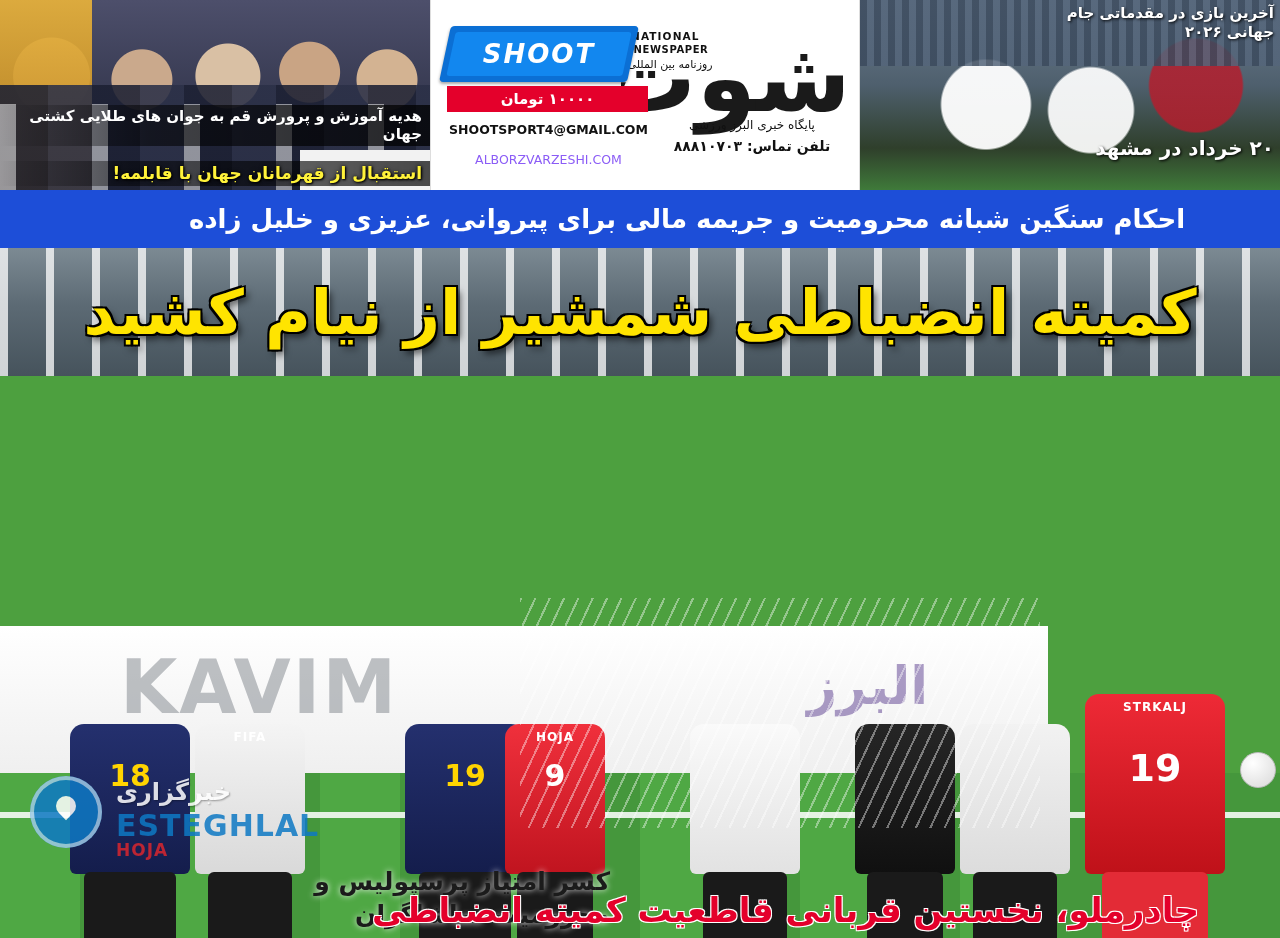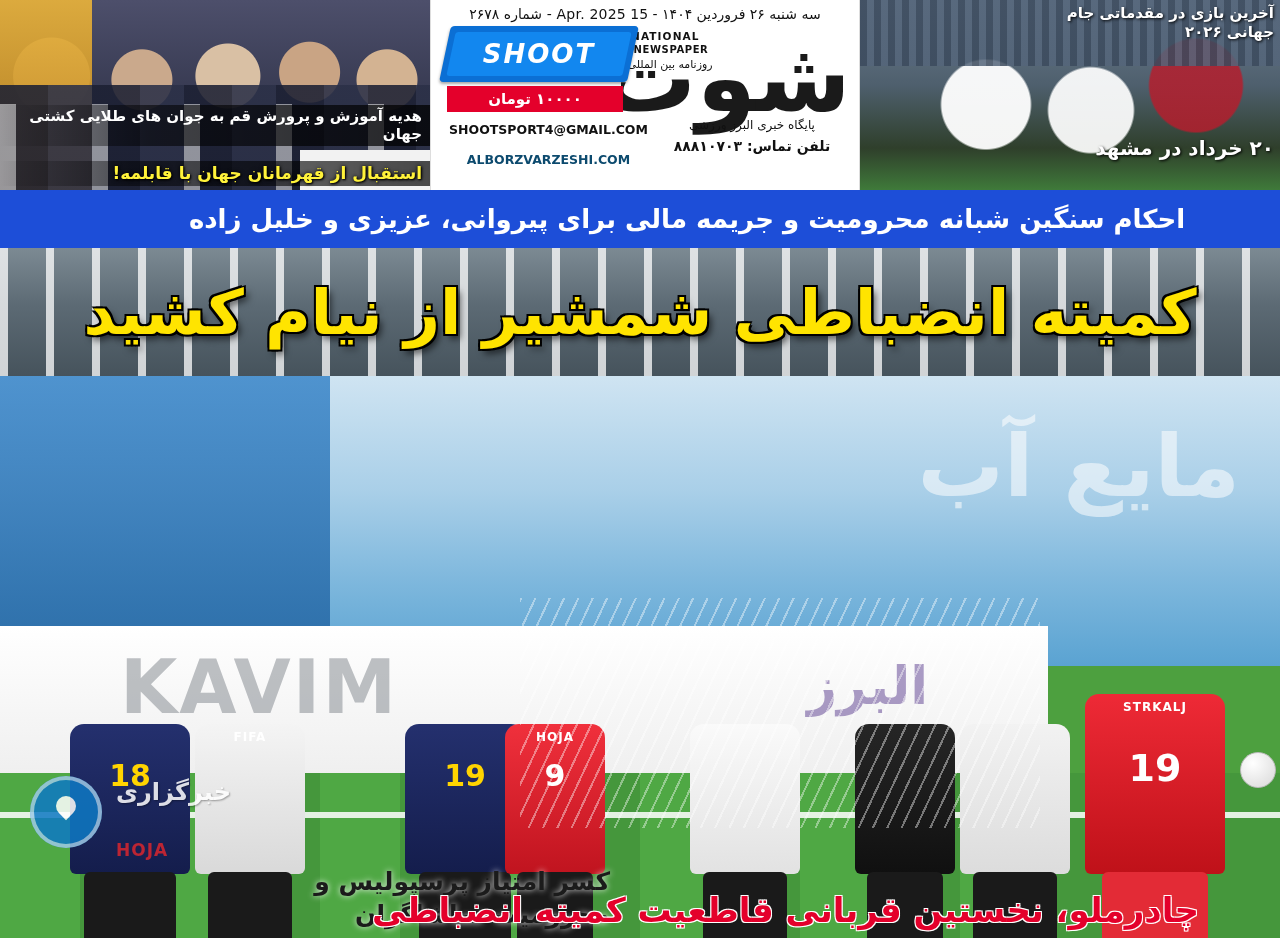--- a/index.html
+++ b/index.html
@@ -40,24 +40,24 @@
   .mh-date{position:absolute;top:6px;right:10px;left:10px;text-align:center;font-size:14px;color:#111;direction:rtl;letter-spacing:.2px;}
   .mh-int{position:absolute;top:30px;left:0;right:0;text-align:center;font-size:10.5px;letter-spacing:1.1px;color:#111;font-weight:bold;}
   .mh-int2{position:absolute;top:44px;left:0;right:0;text-align:center;font-size:10px;letter-spacing:.6px;color:#111;font-weight:bold;}
   .mh-fa{position:absolute;top:58px;left:0;right:0;text-align:center;font-size:11px;color:#111;}
   .shoot-badge{position:absolute;top:26px;left:14px;width:188px;height:56px;}
   .shoot-badge .sq{position:absolute;inset:0;background:#0b6fd4;transform:skewX(-12deg);border-radius:4px;box-shadow:0 2px 3px rgba(0,0,0,.35);}
   .shoot-badge .sq2{position:absolute;left:6px;top:6px;right:6px;bottom:6px;background:#1287ef;transform:skewX(-12deg);border-radius:3px;}
   .shoot-badge .txt{position:absolute;inset:0;display:flex;align-items:center;justify-content:center;color:#fff;font-weight:bold;font-size:26px;font-style:italic;letter-spacing:2px;}
   .shoot-word{position:absolute;top:18px;right:8px;width:230px;height:120px;color:#1a1a1a;
       font-size:96px;font-weight:bold;text-align:right;line-height:120px;direction:rtl;overflow:hidden;}
-  .mh-price{position:absolute;top:86px;left:16px;width:176px;height:26px;background:#e4002b;color:#fff;
+  .mh-price{position:absolute;top:86px;left:16px;width:201px;height:26px;background:#e4002b;color:#fff;
       display:flex;align-items:center;justify-content:center;font-size:15px;font-weight:bold;direction:rtl;}
   .mh-mail{position:absolute;top:122px;left:10px;width:215px;text-align:center;font-size:12.5px;color:#111;font-weight:bold;}
-  .mh-site{position:absolute;top:152px;left:10px;width:215px;text-align:center;font-size:12.5px;color:#0c4a6e;font-weight:bold;}
+  .mh-site{position:absolute;top:152px;left:10px;width:215px;text-align:center;font-size:12.5px;color:#8b5cf6;font-weight:normal;}
   .mh-tel{position:absolute;top:138px;right:12px;width:190px;text-align:center;font-size:14px;color:#111;font-weight:bold;direction:rtl;}
   .mh-alborz{position:absolute;top:118px;right:12px;width:190px;text-align:center;font-size:12px;color:#111;direction:rtl;}
 
   
   .mh-right{position:relative;width:420px;height:190px;overflow:hidden;}
   .mh-right .photo{position:absolute;inset:0;
       background:
         radial-gradient(circle at 30% 55%, rgba(255,255,255,.95) 0 44px, transparent 46px),
         radial-gradient(circle at 55% 58%, rgba(255,255,255,.92) 0 42px, transparent 44px),
         radial-gradient(circle at 80% 45%, rgba(180,30,45,.85) 0 46px, transparent 48px),
@@ -151,21 +151,20 @@
 
     <div class="mh-right">
       <div class="photo">
         <div class="crowd"></div>
       </div>
       <div class="t1">آخرین بازی در مقدماتی جام جهانی ۲۰۲۶</div>
       <div class="t3">۲۰ خرداد در مشهد</div>
     </div>
 
     <div class="mh-center">
-      <div class="mh-date">سه شنبه ۲۶ فروردین ۱۴۰۴ - 15 Apr. 2025 - شماره ۲۶۷۸</div>
       <div class="mh-int">INTERNATIONAL</div>
       <div class="mh-int2">SPORTS NEWSPAPER</div>
       <div class="mh-fa">روزنامه بین المللی صبح ایران</div>
 
       <div class="shoot-word">شوت</div>
 
       <div class="shoot-badge">
         <div class="sq"></div>
         <div class="sq2"></div>
         <div class="txt">SHOOT</div>
@@ -195,24 +194,20 @@
     <span>احکام سنگین شبانه محرومیت و جریمه مالی برای پیروانی، عزیزی و خلیل زاده</span>
   </div>
 
   <div class="headline-wrap">
     <div class="headline-bg"></div>
     <div class="headline">کمیته انضباطی شمشیر از نیام کشید</div>
   </div>
 
   <div class="photo-main">
 
-    <div class="pm-banner">
-      <div class="blue-strip"></div>
-      <div class="wtxt">مایع آب</div>
-    </div>
 
     <div class="pm-board">
       <div class="adv">KAVIM</div>
       <div class="adv2">البرز</div>
     </div>
 
     <div class="pm-grass"></div>
     <div class="pm-line"></div>
 
     <div class="player p-blue1">
@@ -262,20 +257,21 @@
       <div class="legs"></div>
     </div>
 
     <div class="spray"></div>
     <div class="ball"></div>
 
     <div class="watermark">
       <div class="wm-circle"></div>
       <div class="wm-pin"></div>
       <div class="wm-t1">خبرگزاری</div>
+      <div class="wm-t2">ESTEGHLAL</div>
       <div class="wm-t3">HOJA</div>
     </div>
 
     <div class="bottom-left-txt">کسر امتیاز پرسپولیس و محرومیت تماشاگران</div>
     <div class="bottom-red">چادرملو، نخستین قربانی قاطعیت کمیته انضباطی</div>
   </div>
 
 </div>
 
 </body></html>

